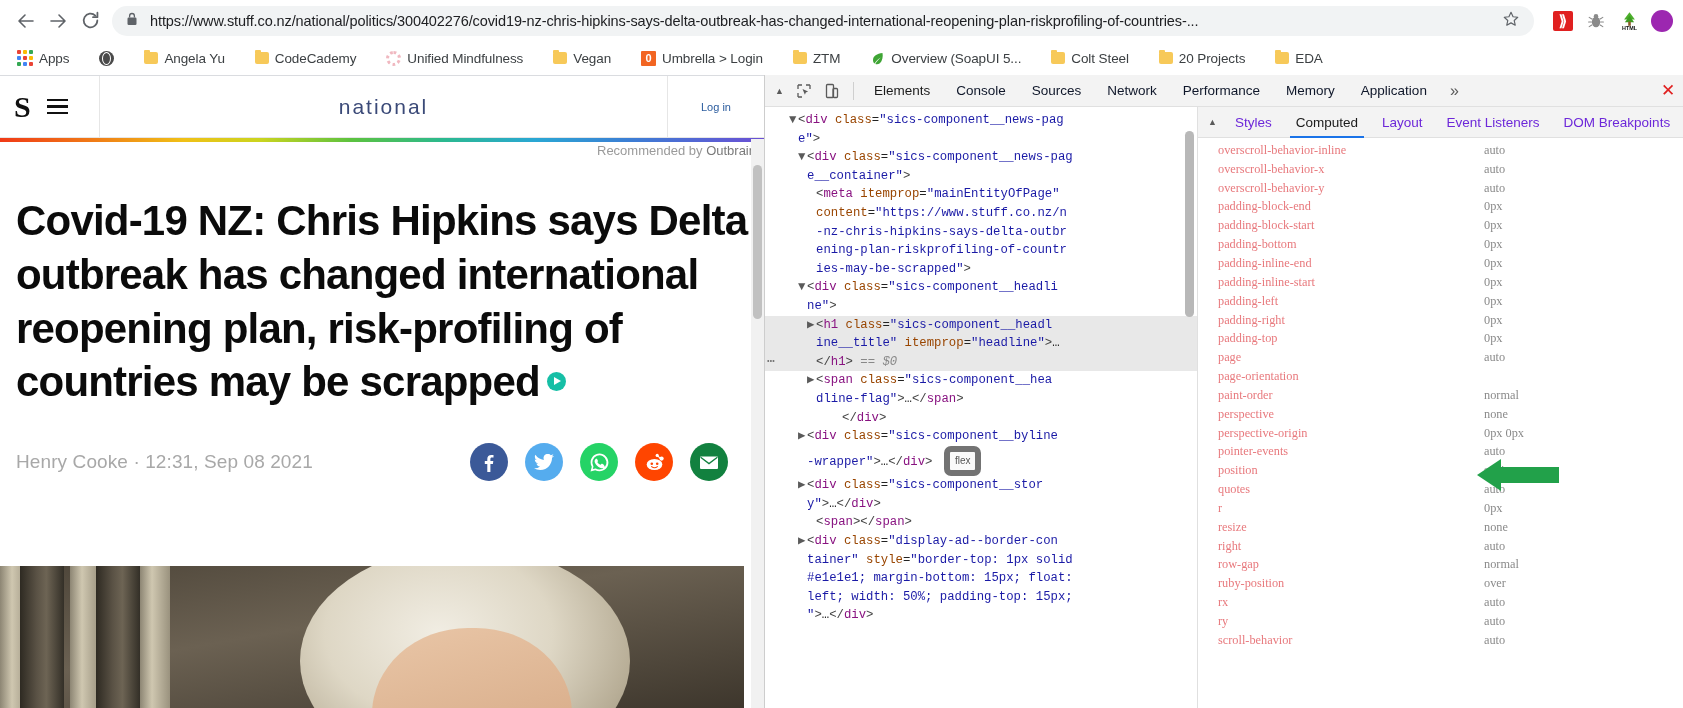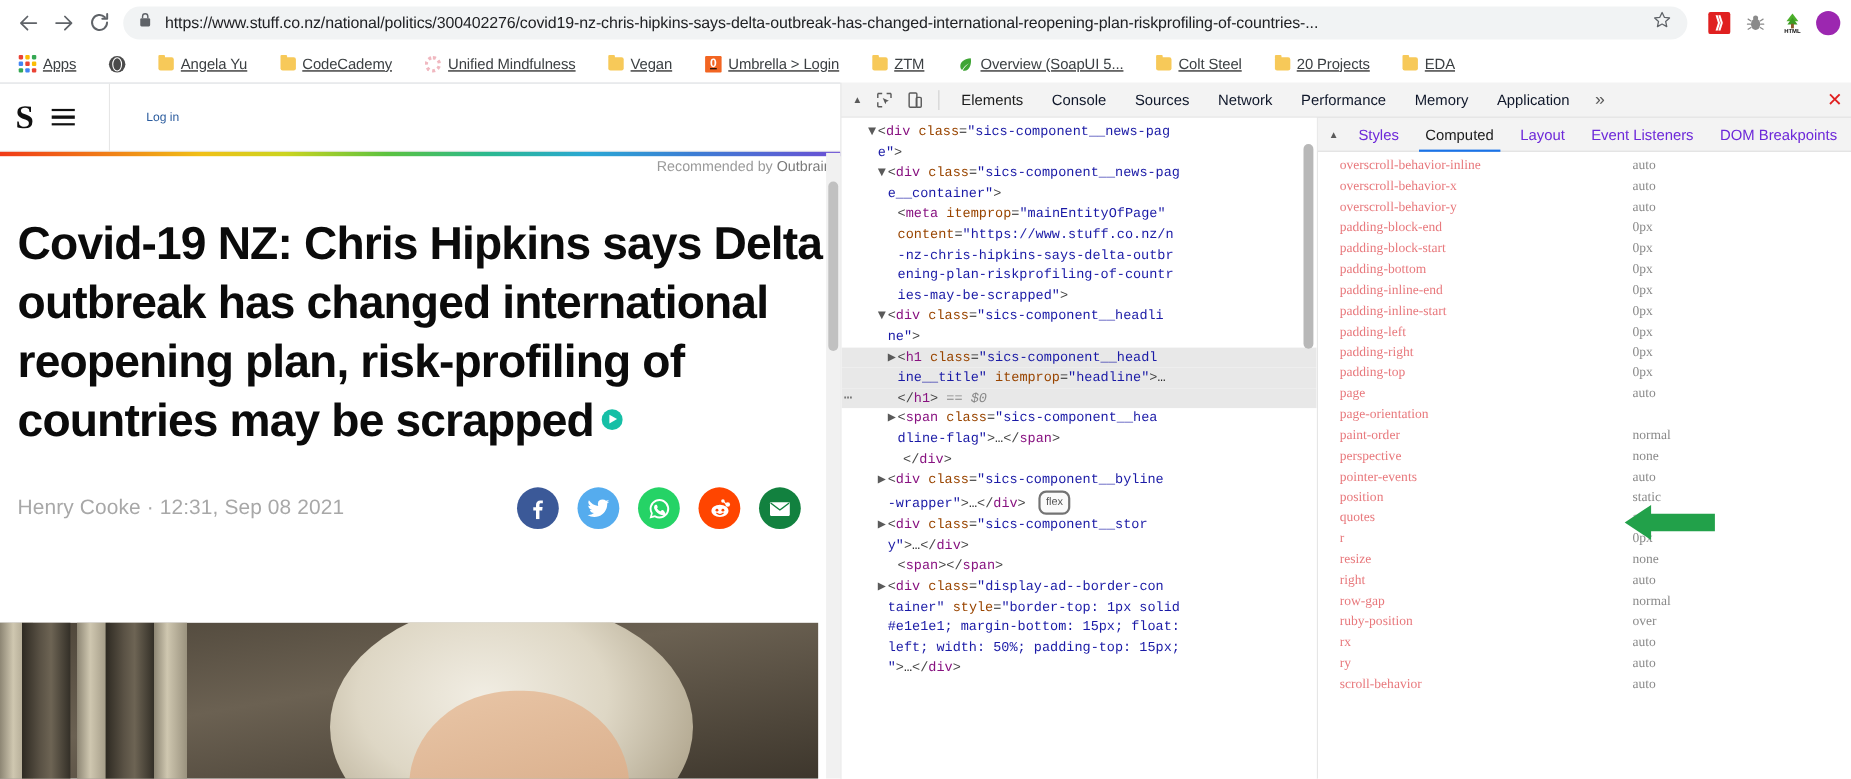--- a/index.html
+++ b/index.html
@@ -45,21 +45,21 @@
   .star-btn { flex: 0 0 20px; margin-left: 10px; color: #5f6368; }
 
   .ext-icons { display: flex; align-items: center; gap: 11px; padding-left: 10px; flex: 0 0 auto; }
   .ext { width: 22px; height: 22px; display: flex; align-items: center; justify-content: center; position: relative; }
   .ext-pdf { width: 20px; height: 20px; background: #e02020; border-radius: 2px;
              color: #fff; font-weight: bold; font-size: 15px; display: flex;
              align-items: center; justify-content: center; font-family: "Liberation Serif", serif; }
   .ext-purple { width: 22px; height: 22px; border-radius: 50%; background: #9c27b0; }
 
   
-  .bookmarks { height: 34px; display: flex; align-items: center; padding: 0 10px; gap: 16px; text-decoration: underline; }
+  .bookmarks { height: 34px; display: flex; align-items: center; padding: 0 10px; gap: 16px; }
   .bm { display: flex; align-items: center; gap: 6px; padding: 3px 7px; border-radius: 4px; flex: 0 0 auto; }
   .bm-label { font-size: 13.5px; color: #3c4043; white-space: nowrap; letter-spacing: -0.1px; }
   .apps-grid { display: grid; grid-template-columns: repeat(3, 4px); grid-template-rows: repeat(3, 4px); gap: 2px; }
   .apps-grid i { display: block; width: 4px; height: 4px; border-radius: 1px; }
   .folder { width: 14px; height: 12px; background: #f7c959; border-radius: 1.5px 2px 2px 2px; position: relative; }
   .folder:before { content:""; position:absolute; left:0; top:-2.5px; width:6px; height:3px; background:#f7c959; border-radius:1px 1px 0 0; }
   .globe-ic { width: 15px; height: 15px; border-radius: 50%; background: #4a4a4a; position: relative; }
   .globe-ic:after { content:""; position:absolute; left:3px; top:1px; width:9px; height:13px; border:1.3px solid #fff; border-radius:50%; box-sizing:border-box;}
   .flower-ic { width: 15px; height: 15px; border-radius: 50%; border: 3px dotted #f0b8c0; box-sizing: border-box; }
   .umbrella-ic { width: 15px; height: 15px; background: #f26522; color: #fff; font-size: 11px;
@@ -158,21 +158,21 @@
               font-family: "Liberation Mono", monospace; font-size: 12.3px; line-height: 18.6px;
               padding: 4px 0 0 0; }
   .dom-line { white-space: pre; padding-left: 10px; color: #222; }
   .dom-line.sel { background: #e8e8e8; }
   .tag { color: #881280; }
   .attr { color: #994500; }
   .val { color: #1a1aa6; }
   .punc { color: #444; }
   .arrow { color: #5a5a5a; display: inline-block; width: 9px; }
   .dollar { color: #888; font-style: italic; }
-  .badge-flex { display: inline-block; border: 2px solid #737373; border-radius: 7px; font-size: 10px;
+  .badge-flex { display: inline-block; border: 6px solid #737373; border-radius: 7px; font-size: 10px;
                 padding: 0 5px; color: #555; background: #fafafa; font-family: "Liberation Sans", sans-serif;
                 vertical-align: middle; margin-left: 4px; }
   .dots-gutter { position: absolute; left: 2px; top: 246px; color: #777; font-size: 13px; letter-spacing: 1px; }
   .dom-scroll { position: absolute; right: 2px; top: 0; width: 11px; height: 633px; background: transparent; }
   .dom-scroll i { position: absolute; left: 1px; top: 24px; width: 9px; height: 186px; background: #b8b8b8; border-radius: 5px; }
 
   
   .styles-pane { flex: 1 1 auto; display: flex; flex-direction: column; min-width: 0; border-left: 1px solid #e0e0e0; }
   .styles-tabbar { height: 31px; display: flex; align-items: center; background: #f3f3f3;
                    border-bottom: 1px solid #e0e0e0; flex: 0 0 31px; }
@@ -322,20 +322,23 @@
   <div class="page">
 
     <div class="site-header">
       <div class="sh-left">
         <span class="s-logo">S</span>
         <span class="burger">
             <i></i>
             <i></i>
             <i></i>
           </span>
+      </div>
+      <div class="sh-center">
+        <span class="section-title">national</span>
       </div>
       <div class="sh-right">
         <span class="login">Log in</span>
       </div>
     </div>
 
     <div class="rainbow"></div>
 
     <div class="outbrain">
       <span>Recommended by</span>
@@ -443,21 +446,21 @@
             <div class="dom-line" style="padding-left: 42px;"><span class="arrow"></span><span class="val">-nz-chris-hipkins-says-delta-outbr</span></div>
             <div class="dom-line" style="padding-left: 42px;"><span class="arrow"></span><span class="val">ening-plan-riskprofiling-of-countr</span></div>
             <div class="dom-line" style="padding-left: 42px;"><span class="arrow"></span><span class="val">ies-may-be-scrapped"</span><span class="punc">&gt;</span></div>
             <div class="dom-line" style="padding-left: 33px;"><span class="arrow">▼</span><span class="punc">&lt;</span><span class="tag">div</span> <span class="attr">class</span>=<span class="val">"sics-component__headli</span></div>
             <div class="dom-line" style="padding-left: 33px;"><span class="arrow"></span><span class="val">ne"</span><span class="punc">&gt;</span></div>
             <div class="dom-line sel" style="padding-left: 42px;"><span class="arrow">▶</span><span class="punc">&lt;</span><span class="tag">h1</span> <span class="attr">class</span>=<span class="val">"sics-component__headl</span></div>
             <div class="dom-line sel" style="padding-left: 42px;"><span class="arrow"></span><span class="val">ine__title"</span> <span class="attr">itemprop</span>=<span class="val">"headline"</span><span class="punc">&gt;</span>…</div>
             <div class="dom-line sel" style="padding-left: 42px;"><span class="arrow"></span><span class="punc">&lt;/</span><span class="tag">h1</span><span class="punc">&gt;</span> <span class="dollar">== $0</span></div>
             <div class="dom-line" style="padding-left: 42px;"><span class="arrow">▶</span><span class="punc">&lt;</span><span class="tag">span</span> <span class="attr">class</span>=<span class="val">"sics-component__hea</span></div>
             <div class="dom-line" style="padding-left: 42px;"><span class="arrow"></span><span class="val">dline-flag"</span><span class="punc">&gt;</span>…<span class="punc">&lt;/</span><span class="tag">span</span><span class="punc">&gt;</span></div>
-            <div class="dom-line" style="padding-left: 47px;"><span class="arrow"></span><span class="punc">&lt;/</span><span class="tag">div</span><span class="punc">&gt;</span></div>
+            <div class="dom-line" style="padding-left: 47px; margin-left: 21px;"><span class="arrow"></span><span class="punc">&lt;/</span><span class="tag">div</span><span class="punc">&gt;</span></div>
             <div class="dom-line" style="padding-left: 33px;"><span class="arrow">▶</span><span class="punc">&lt;</span><span class="tag">div</span> <span class="attr">class</span>=<span class="val">"sics-component__byline</span></div>
             <div class="dom-line" style="padding-left: 33px;"><span class="arrow"></span><span class="val">-wrapper"</span><span class="punc">&gt;</span>…<span class="punc">&lt;/</span><span class="tag">div</span><span class="punc">&gt;</span> <span class="badge-flex">flex</span></div>
             <div class="dom-line" style="padding-left: 33px;"><span class="arrow">▶</span><span class="punc">&lt;</span><span class="tag">div</span> <span class="attr">class</span>=<span class="val">"sics-component__stor</span></div>
             <div class="dom-line" style="padding-left: 33px;"><span class="arrow"></span><span class="val">y"</span><span class="punc">&gt;</span>…<span class="punc">&lt;/</span><span class="tag">div</span><span class="punc">&gt;</span></div>
             <div class="dom-line" style="padding-left: 42px;"><span class="arrow"></span><span class="punc">&lt;</span><span class="tag">span</span><span class="punc">&gt;&lt;/</span><span class="tag">span</span><span class="punc">&gt;</span></div>
             <div class="dom-line" style="padding-left: 33px;"><span class="arrow">▶</span><span class="punc">&lt;</span><span class="tag">div</span> <span class="attr">class</span>=<span class="val">"display-ad--border-con</span></div>
             <div class="dom-line" style="padding-left: 33px;"><span class="arrow"></span><span class="val">tainer"</span> <span class="attr">style</span>=<span class="val">"border-top: 1px solid</span></div>
             <div class="dom-line" style="padding-left: 33px;"><span class="arrow"></span><span class="val">#e1e1e1; margin-bottom: 15px; float:</span></div>
             <div class="dom-line" style="padding-left: 33px;"><span class="arrow"></span><span class="val">left; width: 50%; padding-top: 15px;</span></div>
             <div class="dom-line" style="padding-left: 33px;"><span class="arrow"></span><span class="val">"</span><span class="punc">&gt;</span>…<span class="punc">&lt;/</span><span class="tag">div</span><span class="punc">&gt;</span></div>
@@ -532,20 +535,24 @@
             </div>
             <div class="prop-row">
               <span class="prop-name">paint-order</span>
               <span class="prop-value">normal</span>
             </div>
             <div class="prop-row">
               <span class="prop-name">perspective</span>
               <span class="prop-value">none</span>
             </div>
             <div class="prop-row">
+              <span class="prop-name">perspective-origin</span>
+              <span class="prop-value">0px 0px</span>
+            </div>
+            <div class="prop-row">
               <span class="prop-name">pointer-events</span>
               <span class="prop-value">auto</span>
             </div>
             <div class="prop-row">
               <span class="prop-name">position</span>
               <span class="prop-value">static</span>
             </div>
             <div class="prop-row">
               <span class="prop-name">quotes</span>
               <span class="prop-value">auto</span>

